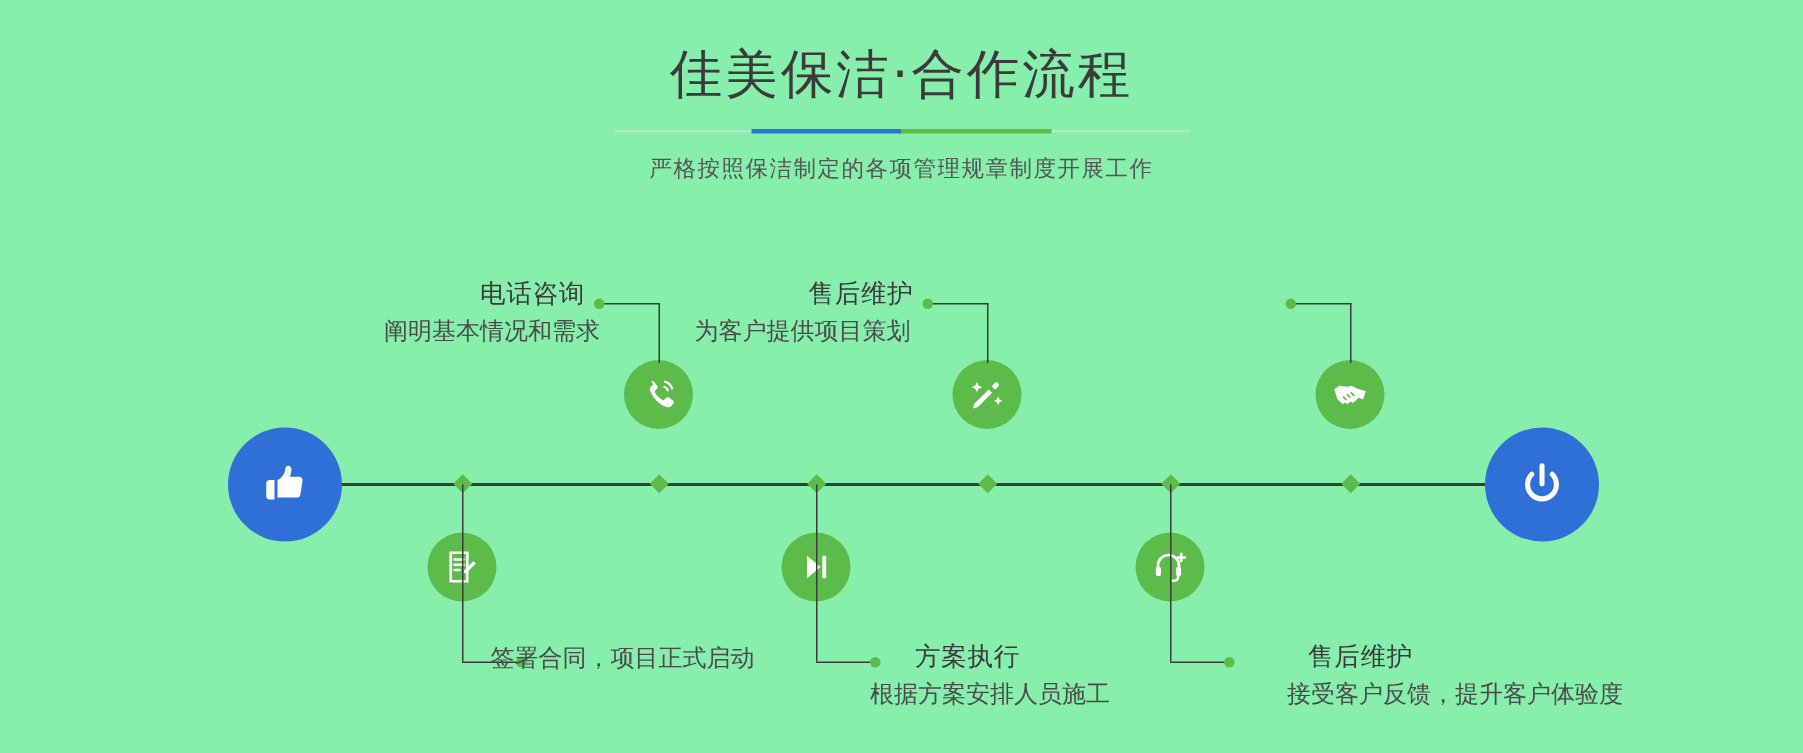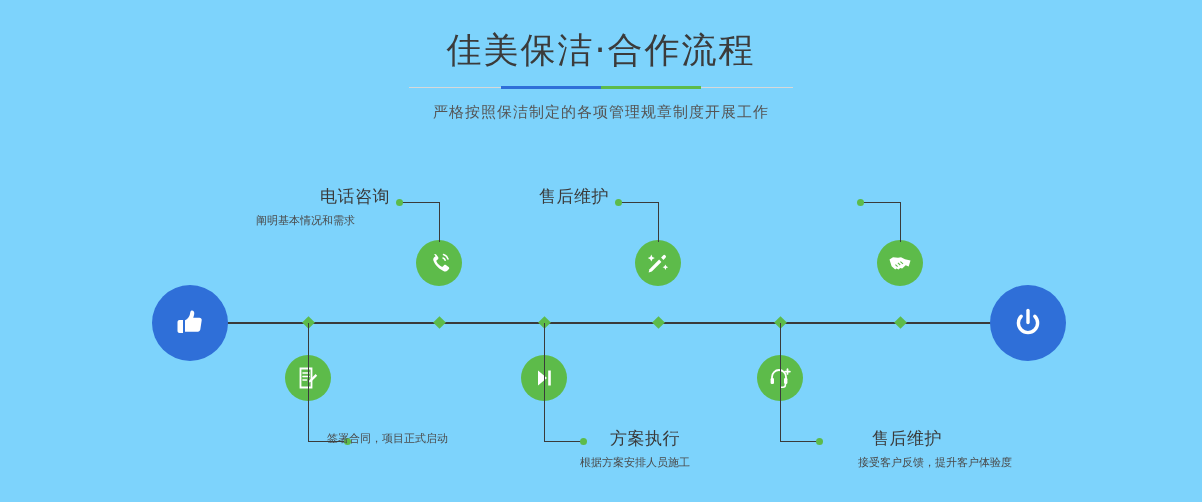--- a/index.html
+++ b/index.html
@@ -9,21 +9,21 @@
   }
   body {
     font-family: "DejaVu Sans", "Liberation Sans", sans-serif;
     color: #333;
   }
   #stage {
     position: relative;
     width: 1202px;
     height: 502px;
     overflow: hidden;
-    background: #7dd3fc;
+    background: #86efac;
   }
 
   
   .header {
     position: absolute;
     left: 0;
     top: 28px;
     width: 1202px;
     text-align: center;
   }
@@ -138,21 +138,21 @@
     text-align: center;
     white-space: nowrap;
   }
   .node-title {
     font-size: 17px;
     color: #3a3a3a;
     line-height: 24px;
     letter-spacing: 0.5px;
   }
   .node-desc {
-    font-size: 11px;
+    font-size: 16px;
     color: #4a4a4a;
     line-height: 22px;
     margin-top: 2px;
   }
 </style>
 </head>
 <body>
 
 <div id="stage">
 
@@ -232,20 +232,21 @@
         <path fill="#ffffff" d="M6.3 4.6l1.1 2.4 2.4 1.1-2.4 1.1-1.1 2.4-1.1-2.4L2.8 8.1l2.4-1.1z"></path>
         <path fill="#ffffff" d="M20.4 14.4l.9 1.9 1.9.9-1.9.9-.9 1.9-.9-1.9-1.9-.9 1.9-.9z"></path>
       </svg>
     </span>
   </div>
   <div class="stem" style="left:658px; top:202px; height:40px;"></div>
   <div class="elbow" style="left:619px; top:202px; width:40px;"></div>
   <div class="dot" style="left:615px; top:199px;"></div>
   <div class="node-text" style="left:463px; top:184px; width:152px; text-align:left;">
     <div class="node-title" style="margin-left:76px;">售后维护</div>
+    <div class="node-desc">为客户提供项目策划</div>
   </div>
 
   <div class="marker" style="left:540px;"></div>
   <div class="icon-circle" style="left:521px; top:355px;">
     <span>
       <svg width="26" height="26" viewBox="0 0 26 26">
         <path fill="#ffffff" d="M7 5.5l9 7.5-9 7.5z"></path>
         <rect fill="#ffffff" x="17.2" y="5.5" width="2.6" height="15"></rect>
       </svg>
     </span>

